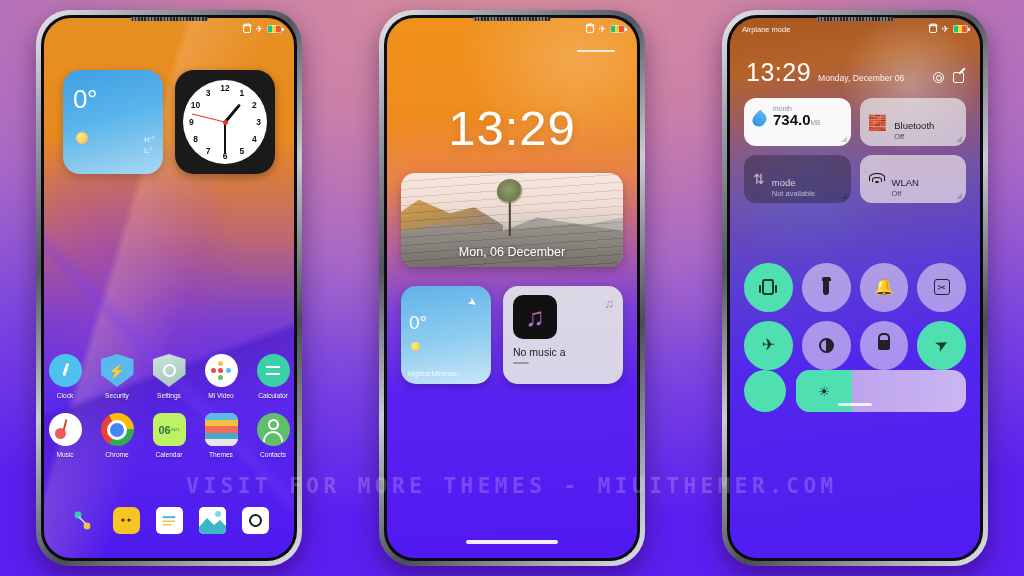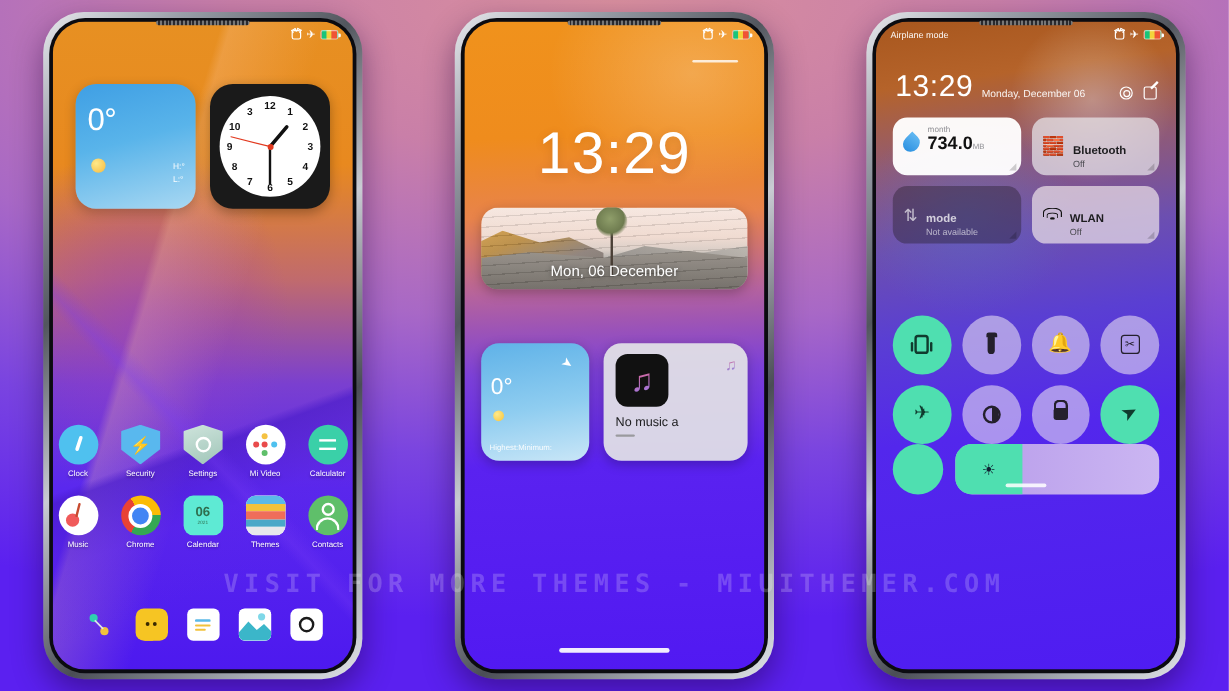--- a/index.html
+++ b/index.html
@@ -137,21 +137,21 @@
   .ic-mivideo{background:#fff;}
   .ic-mivideo .dots{position:relative;width:22px;height:22px;}
   .ic-mivideo .dots i{position:absolute;width:5px;height:5px;border-radius:50%;}
   .ic-calculator{background:#3ad0a8;}
   .ic-calculator .eq{width:14px;height:9px;border-top:2.3px solid #fff;border-bottom:2.3px solid #fff;}
   .ic-music{background:#fff;}
   .ic-music .cherry{position:absolute;width:11px;height:11px;border-radius:50%;background:#f05a5a;left:6px;bottom:7px;}
   .ic-music .stem{position:absolute;width:1.6px;height:12px;background:#c84b30;left:15px;top:6px;transform:rotate(14deg);border-radius:2px;}
   .ic-chrome{background:conic-gradient(from 210deg,#e94235 0 33%,#fbbc05 33% 66%,#34a853 66% 100%);}
   .ic-chrome::after{content:"";position:absolute;width:14px;height:14px;border-radius:50%;background:#4285f4;border:3px solid #fff;}
-  .ic-calendar{background:#5eead4;border-radius:8px;color:#2f6f4f;font-size:11px;font-weight:700;flex-direction:column;}
+  .ic-calendar{background:#bef264;border-radius:8px;color:#2f6f4f;font-size:11px;font-weight:700;flex-direction:row;}
   .ic-calendar small{font-size:4px;font-weight:400;}
   .ic-themes{background:#fff;border-radius:8px;flex-direction:column;justify-content:flex-start;}
   .ic-themes i{display:block;width:100%;height:7px;}
   .ic-contacts{background:#5fbf6a;}
   .ic-contacts .head{position:absolute;top:6px;width:11px;height:11px;border-radius:50%;border:2px solid #fff;}
   .ic-contacts .body{position:absolute;bottom:4px;width:20px;height:11px;border-radius:11px 11px 0 0;border:2px solid #fff;border-bottom:none;}
 
   .dock{ position:absolute;left:0;right:0;bottom:24px;display:flex;justify-content:center;gap:16px;z-index:10;}
   .dockicon{ width:27px;height:27px;border-radius:7px;display:flex;align-items:center;justify-content:center;position:relative;overflow:hidden;}
   .dk-share{background:transparent;}
@@ -173,21 +173,21 @@
     content:"";position:absolute;inset:0;
     background:radial-gradient(80% 30% at 76% 8%, rgba(255,255,255,.22), transparent 60%);
   }
   .notchline{position:absolute;top:32px;right:22px;width:38px;height:2px;border-radius:2px;background:rgba(255,255,255,.8);z-index:20;}
   .lock-time{
     position:absolute;top:86px;left:0;right:0;text-align:center;
     font-size:49px;font-weight:300;color:#fff;letter-spacing:1px;line-height:1;
     text-shadow:0 2px 8px rgba(120,50,0,.2);
   }
   .photo-widget{
-    position:absolute;top:155px;left:14px;right:14px;height:68px;border-radius:14px;overflow:hidden;
+    position:absolute;top:155px;left:14px;right:14px;height:94px;border-radius:14px;overflow:hidden;
     box-shadow:0 3px 10px rgba(0,0,0,.25);
   }
   .photo-sky{position:absolute;inset:0;background:linear-gradient(180deg,#f6e7df 0%,#efd9cf 36%,#d9cdc5 52%,#b9b4ae 60%,#8e8c88 100%);}
   .rock-a{position:absolute;left:-4%;top:22%;width:50%;height:80%;background:linear-gradient(160deg,#d9a44c 0%,#b98c46 30%,#8c8079 60%,#6e6a66 100%);
     clip-path:polygon(0 32%,24% 8%,52% 26%,74% 18%,100% 42%,100% 100%,0 100%);}
   .rock-b{position:absolute;right:-6%;top:36%;width:62%;height:70%;background:linear-gradient(200deg,#c3bdb6 0%,#a09b95 45%,#7e7a76 100%);
     clip-path:polygon(0 40%,28% 16%,62% 28%,100% 12%,100% 100%,0 100%);}
   .rock-c{position:absolute;left:0;right:0;bottom:0;height:58%;background:linear-gradient(180deg,#9b948c 0%,#8a847d 40%,#6f6a64 100%);
     clip-path:polygon(0 34%,18% 22%,46% 34%,78% 20%,100% 34%,100% 100%,0 100%);}
   .rock-lines{position:absolute;inset:0;
@@ -256,21 +256,21 @@
   .cc-edit::after{content:"";position:absolute;right:-3px;top:-3px;width:8px;height:2px;background:#fff;transform:rotate(-45deg);}
   .cc-edit::before{content:"";position:absolute;right:-1px;top:-1px;width:7px;height:7px;background:linear-gradient(135deg,transparent 50%, rgba(0,0,0,0) 50%);}
 
   .cc-cards{position:absolute;top:80px;left:14px;right:14px;display:grid;grid-template-columns:1fr 1fr;gap:9px;}
   .cc-card{height:48px;border-radius:12px;position:relative;padding:7px 9px;overflow:hidden;}
   .cc-card .corner{position:absolute;right:4px;bottom:4px;width:0;height:0;border-left:6px solid transparent;border-bottom:6px solid rgba(0,0,0,.18);}
   .card-light{background:rgba(255,255,255,.96);}
   .card-frost{background:rgba(232,230,234,.72);}
   .card-frost2{background:rgba(238,228,232,.70);}
   .card-dark{background:rgba(40,30,45,.42);}
-  .cc-card .ctitle{font-size:9.5px;color:#1c1c1e;font-weight:700;margin-top:16px;}
+  .cc-card .ctitle{font-size:9.5px;color:#1c1c1e;font-weight:400;margin-top:16px;}
   .cc-card .csub{font-size:7.5px;color:#4a4a50;margin-top:1px;}
   .cc-card.card-dark .ctitle{color:rgba(255,255,255,.75);}
   .cc-card.card-dark .csub{color:rgba(255,255,255,.6);}
   .data-card .dhead{font-size:6.8px;color:#8e8e93;margin-left:20px;}
   .data-card .dval{font-size:15px;font-weight:600;color:#111;margin-left:20px;line-height:1.05;}
   .data-card .dunit{font-size:6.5px;font-weight:400;color:#8e8e93;}
   .data-card .drop{position:absolute;left:9px;top:14px;width:13px;height:15px;
     background:linear-gradient(170deg,#63b9f2,#2a8fe0);
     border-radius:0 50% 50% 50%;transform:rotate(45deg);}
   .cc-card .rowflex{display:flex;align-items:center;gap:7px;height:100%;}

